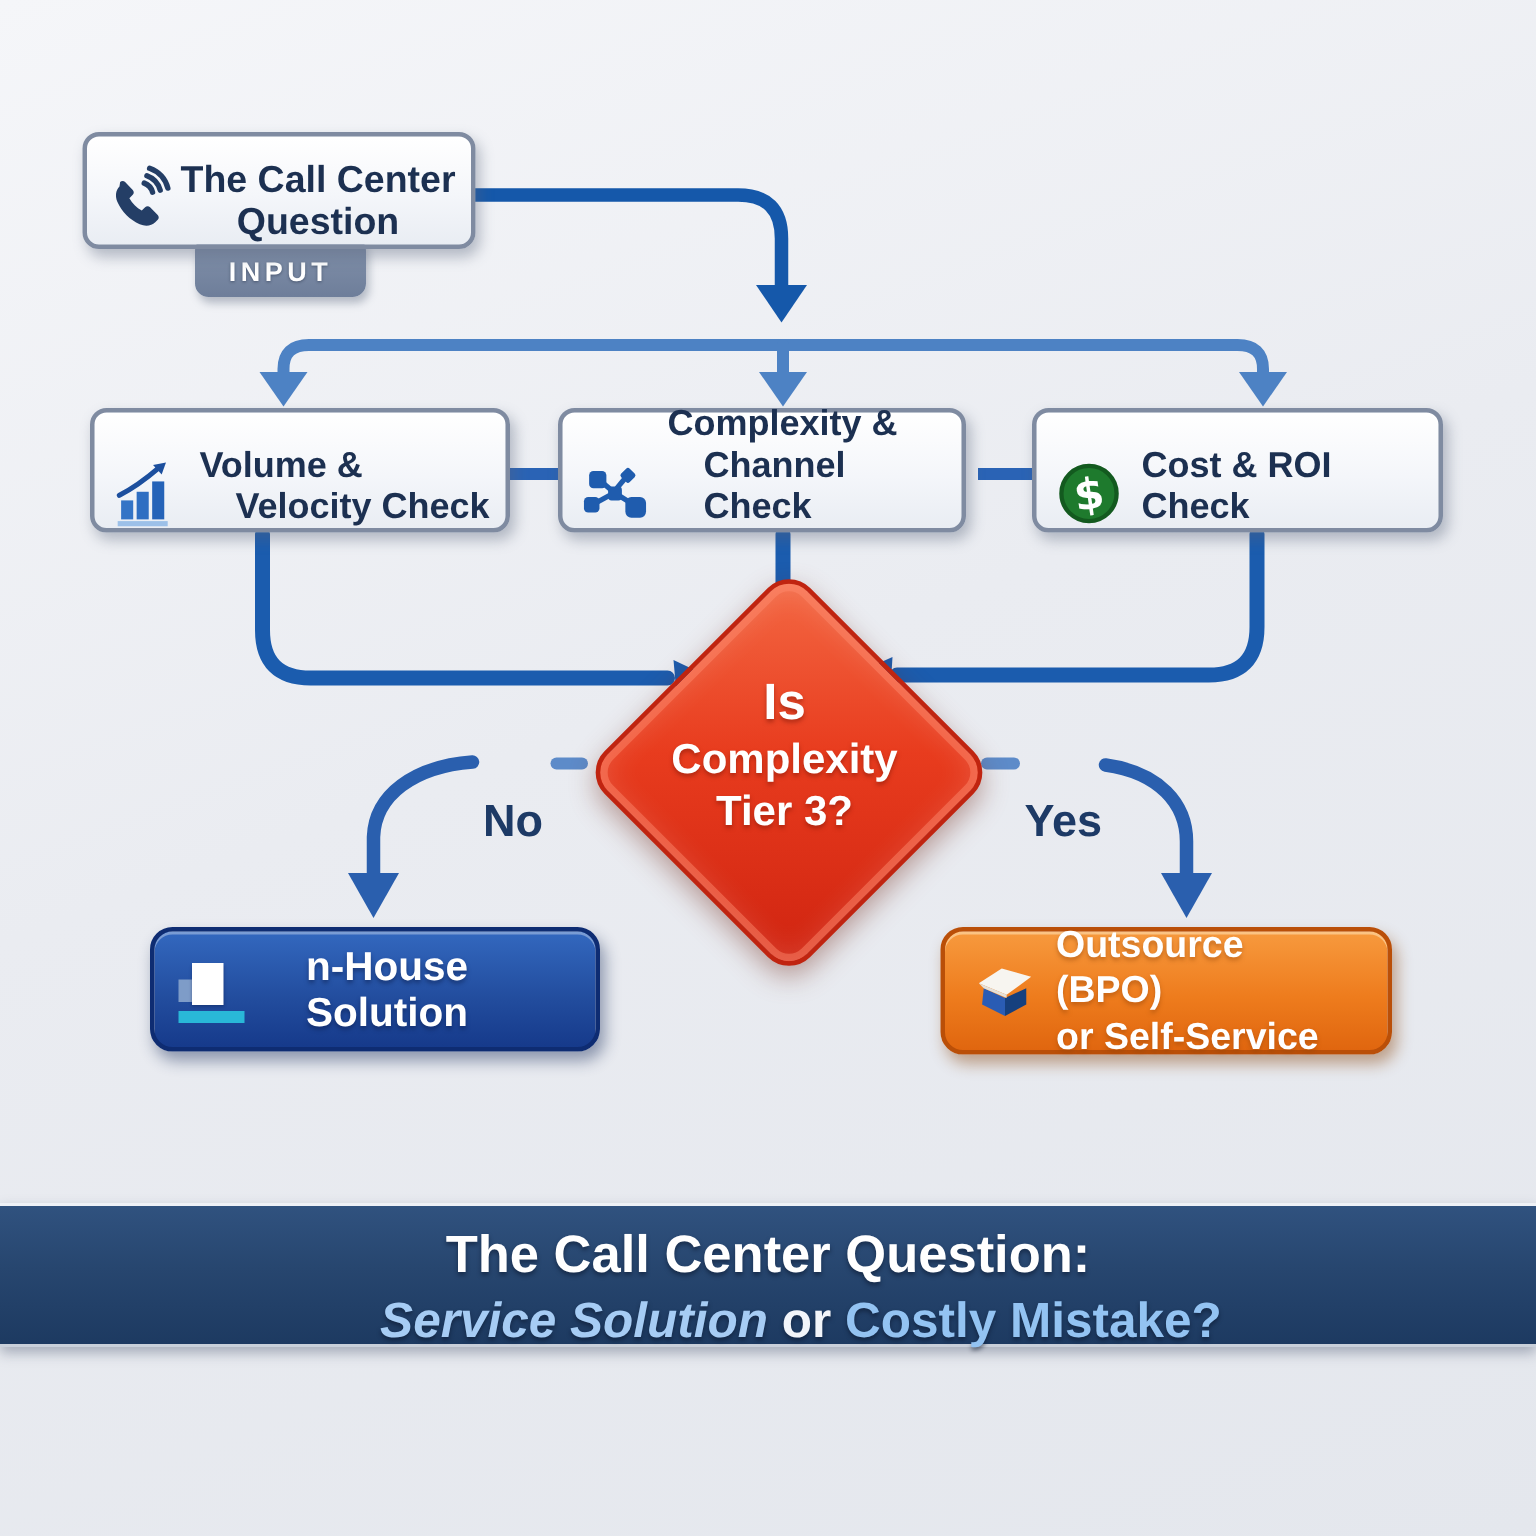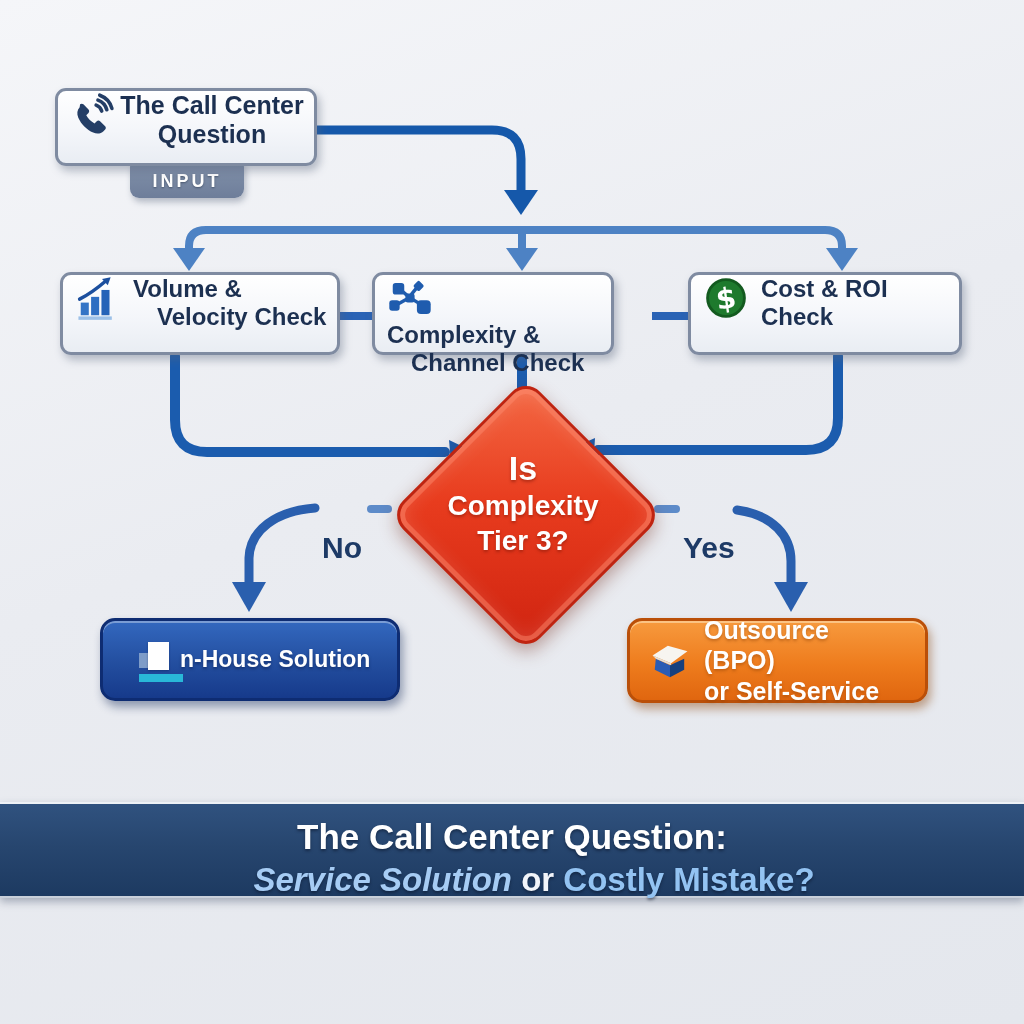--- a/index.html
+++ b/index.html
@@ -5,39 +5,39 @@
   html,body{margin:0;padding:0;}
   body{font-family:"Liberation Sans","DejaVu Sans",sans-serif;}
   .canvas{
     position:relative;width:1024px;height:1024px;overflow:hidden;
     background:linear-gradient(160deg,#f5f6f9 0%,#eaecf1 45%,#e4e7ed 100%);
   }
   svg.arrows{position:absolute;left:0;top:0;width:1024px;height:1024px;pointer-events:none;}
 
   
   .node{
-    position:absolute;display:flex;align-items:flex-start;box-sizing:border-box;
+    position:absolute;display:flex;align-items:flex-end;box-sizing:border-box;
     background:linear-gradient(#ffffff 0%,#f4f6fa 55%,#e9edf3 100%);
     border:3px solid #7f8ba1;border-radius:11px;
     box-shadow:3px 5px 9px rgba(88,99,122,.40), inset 0 2px 0 rgba(255,255,255,.9);
     color:#1c3051;font-weight:bold;z-index:3;
   }
   .node .txt{line-height:1.15;}
   .input-node{left:55px;top:88px;width:262px;height:78px;padding:0 10px 0 14px;font-size:25px;}
   .input-node .txt{text-align:center;flex:1;}
   .input-tab{
     position:absolute;left:130px;top:158px;width:114px;height:40px;box-sizing:border-box;
     background:linear-gradient(#8493ac,#6e7e9a);border-radius:9px;z-index:2;
     color:#fff;font-weight:bold;font-size:18px;letter-spacing:3px;text-align:center;
     padding-top:13px;text-shadow:0 1px 2px rgba(20,30,50,.45);
     box-shadow:2px 4px 6px rgba(88,99,122,.4);
   }
   .check{top:272px;height:83px;padding:0 8px 0 12px;font-size:24px;}
   .check-1{left:60px;width:280px;}
-  .check-2{left:372px;width:242px;flex-direction:column;}
+  .check-2{left:372px;width:272px;}
   .check-3{left:688px;width:274px;}
   .check .icon{flex:0 0 auto;margin-right:12px;display:flex;}
   .check .l2.indent{padding-left:24px;}
 
   
   .diamond-wrap{position:absolute;left:0;top:0;z-index:3;filter:drop-shadow(0 7px 9px rgba(110,35,18,.40));}
   .diamond-shape{
     position:absolute;left:429px;top:418px;width:188px;height:188px;
     transform:rotate(45deg);border-radius:20px;
     background:linear-gradient(135deg,#f46a45 0%,#e83c1e 45%,#cf2310 100%);
@@ -52,25 +52,26 @@
   .edge-label{position:absolute;z-index:4;font-weight:bold;font-size:30px;color:#1d3a66;margin-top:40px;}
   .no-label{left:322px;top:491px;}
   .yes-label{left:683px;top:491px;}
 
   
   .outcome{
     position:absolute;display:flex;align-items:center;box-sizing:border-box;z-index:3;
     border-radius:15px;color:#fff;font-weight:bold;
   }
   .outcome-blue{
-    left:100px;top:618px;width:300px;height:83px;padding:0 10px 0 36px;font-size:23px;
+    left:100px;top:618px;width:300px;height:83px;padding:0 10px 0 16px;font-size:27px;
     background:linear-gradient(#3368bf 0%,#234e9f 55%,#163a8b 100%);
     border:3px solid #0e2c72;
     box-shadow:3px 6px 10px rgba(30,50,95,.45), inset 0 2px 0 rgba(255,255,255,.35);
     text-shadow:0 2px 3px rgba(10,25,70,.5);
+    gap:44px;
   }
   .outcome-orange{
     left:627px;top:618px;width:301px;height:85px;padding:0 20px 0 16px;font-size:25px;
     background:linear-gradient(#f79a3e 0%,#ee7c1d 55%,#e0660f 100%);
     border:3px solid #ba4f08;
     box-shadow:3px 6px 10px rgba(140,70,15,.45), inset 0 2px 0 rgba(255,230,190,.55);
     text-shadow:0 2px 3px rgba(150,70,10,.5);
   }
   .outcome .icon{flex:0 0 auto;margin-right:10px;display:flex;}
   .outcome-orange .txt{line-height:1.22;}

